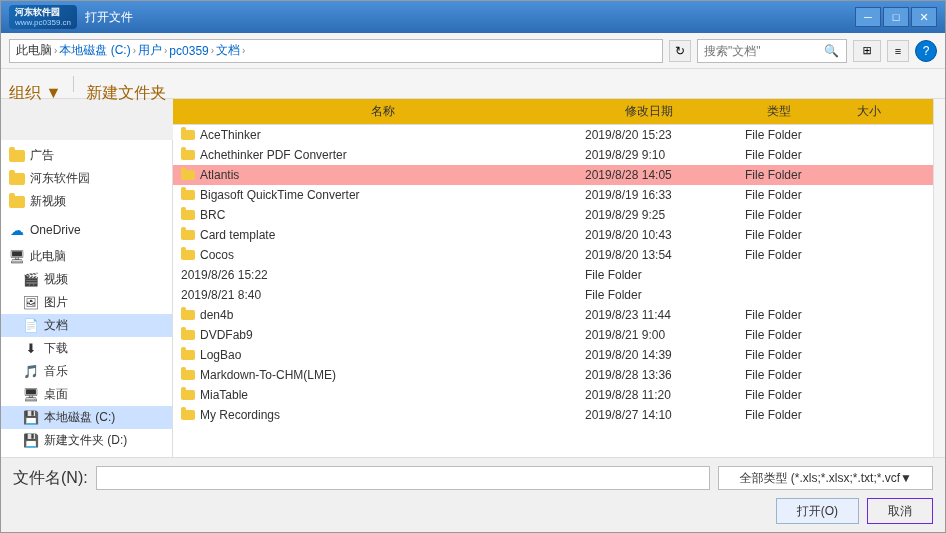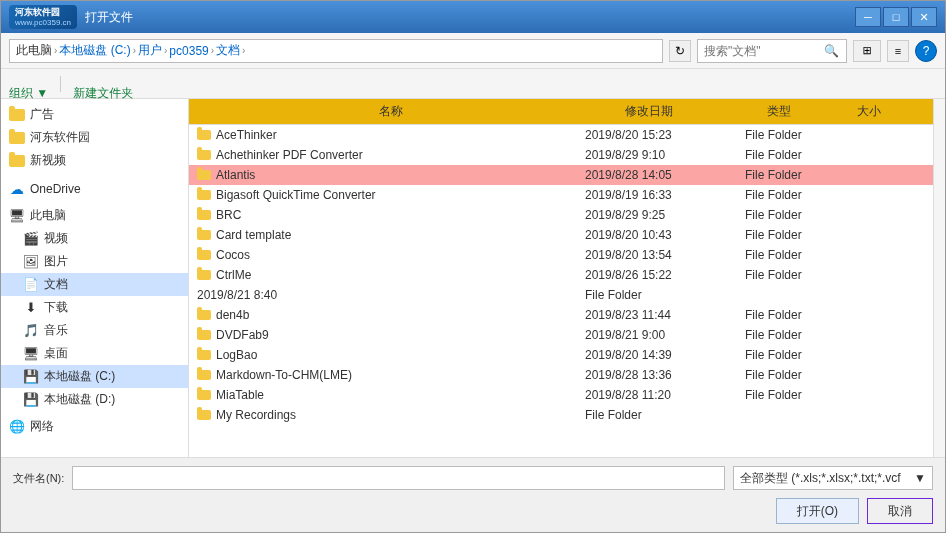--- a/index.html
+++ b/index.html
@@ -10,43 +10,43 @@
     .titlebar-btn { width: 26px; height: 20px; background: #5a9ee0; border: 1px solid #2a5a9c; color: white; font-size: 11px; cursor: pointer; display: flex; align-items: center; justify-content: center; }
     .toolbar { background: #f5f5f5; height: 36px; display: flex; align-items: center; padding: 0 8px; border-bottom: 1px solid #ddd; gap: 6px; }
     .breadcrumb { display: flex; align-items: center; background: white; border: 1px solid #bbb; height: 24px; flex: 1; padding: 0 6px; font-size: 12px; color: #333; gap: 2px; }
     .breadcrumb-sep { color: #888; font-size: 10px; }
     .breadcrumb-item { color: #0066cc; cursor: pointer; }
     .refresh-btn { width: 22px; height: 22px; background: #f0f0f0; border: 1px solid #ccc; display: flex; align-items: center; justify-content: center; cursor: pointer; font-size: 12px; }
     .search-box { display: flex; align-items: center; background: white; border: 1px solid #bbb; height: 24px; padding: 0 6px; font-size: 12px; min-width: 150px; }
     .search-box input { border: none; outline: none; font-size: 12px; width: 120px; color: #aaa; }
     .search-icon { color: #666; font-size: 12px; }
     .actionbar { background: #f5f5f5; height: 30px; display: flex; align-items: center; padding: 0 8px; border-bottom: 1px solid #ddd; gap: 12px; }
-    .action-btn { font-size: 12px; color: #15803d; cursor: pointer; display: flex; align-items: center; gap: 3px; margin-top: 20px; }
+    .action-btn { font-size: 16px; color: #a16207; cursor: pointer; display: flex; align-items: center; gap: 3px; margin-top: 20px; }
     .action-sep { width: 1px; height: 16px; background: #ccc; }
     .main { display: flex; flex: 1; overflow: hidden; }
-    .sidebar { width: 188px; background: white; border-right: 1px solid #ddd; overflow-y: auto; padding: 4px 0; }
+    .sidebar { width: 172px; background: white; border-right: 1px solid #ddd; overflow-y: auto; padding: 4px 0; margin-top: 41px; }
     .sidebar-item { display: flex; align-items: center; padding: 3px 8px; font-size: 12px; cursor: pointer; gap: 5px; color: #333; }
     .sidebar-item.selected { background: #cce0ff; }
     .sidebar-icon { width: 16px; height: 16px; display: flex; align-items: center; justify-content: center; font-size: 14px; }
     .sidebar-folder-icon { width: 16px; height: 12px; background: #f5c842; border-radius: 0 2px 2px 2px; position: relative; }
     .sidebar-folder-icon::before { content: ''; position: absolute; top: -3px; left: 0; width: 6px; height: 3px; background: #f5c842; border-radius: 2px 2px 0 0; }
     .content { flex: 1; display: flex; flex-direction: column; overflow: hidden; background: white; }
     .content-header { display: grid; grid-template-columns: 1fr 160px 100px 80px; background: #eab308; border-bottom: 1px solid #ddd; font-size: 12px; color: #333; padding: 4px 24px; cursor: pointer; user-select: none; text-align: center; }
     .content-header span { font-weight: normal; }
     .file-list { flex: 1; overflow-y: auto; }
     .file-row { display: grid; grid-template-columns: 1fr 160px 100px 80px; padding: 3px 8px; font-size: 12px; cursor: pointer; align-items: center; color: #333; }
     .file-row.selected { background: #fca5a5; }
     .file-name { display: flex; align-items: center; gap: 5px; }
     .folder-icon-sm { width: 14px; height: 10px; background: #f5c842; border-radius: 0 2px 2px 2px; position: relative; flex-shrink: 0; }
     .folder-icon-sm::before { content: ''; position: absolute; top: -3px; left: 0; width: 5px; height: 3px; background: #f5c842; border-radius: 2px 2px 0 0; }
     .footer { background: #f0f0f0; border-top: 1px solid #ddd; padding: 8px 12px; display: flex; flex-direction: column; gap: 8px; }
     .filename-row { display: flex; align-items: center; gap: 8px; }
-    .filename-label { font-size: 11px; color: #333; white-space: nowrap; }
+    .filename-label { font-size: 16px; color: #333; white-space: nowrap; }
     .filename-input { flex: 1; height: 24px; border: 1px solid #bbb; padding: 0 6px; font-size: 12px; outline: none; background: white; }
-    .filetype-select { height: 24px; border: 1px solid #bbb; padding: 0 6px; font-size: 12px; min-width: 200px; background: white; color: #333; display: flex; align-items: center; justify-content: space-between; cursor: pointer; }
+    .filetype-select { height: 24px; border: 1px solid #bbb; padding: 0 20px; font-size: 12px; min-width: 200px; background: white; color: #333; display: flex; align-items: center; justify-content: space-between; cursor: pointer; }
     .buttons-row { display: flex; justify-content: flex-end; gap: 8px; }
     .btn { height: 26px; padding: 0 20px; border: 1px solid #6d28d9; background: #f0f0f0; font-size: 12px; cursor: pointer; color: #333; display: flex; align-items: center; }
     .btn.primary { background: #e8f0fe; border-color: #99b4cc; }
     .watermark { background: linear-gradient(135deg, #1a6bb5, #0d4a8a); border-radius: 4px; padding: 2px 6px; display: flex; align-items: center; }
   </style>
 </head>
 <body>
 
 <div class="window">
 
@@ -148,21 +148,21 @@
       <div class="sidebar-item" style="padding-left:22px;">
         <span class="sidebar-icon" style="font-size:13px;">🖥</span>
         <span>桌面</span>
       </div>
       <div class="sidebar-item" style="padding-left:22px;background:#cce0ff;">
         <span class="sidebar-icon" style="font-size:13px;">💾</span>
         <span>本地磁盘 (C:)</span>
       </div>
       <div class="sidebar-item" style="padding-left:22px;">
         <span class="sidebar-icon" style="font-size:13px;">💾</span>
-        <span>本地磁盘 (D:)</span>
+        <span>新建文件夹 (D:)</span>
       </div>
       <div style="height:4px;"></div>
       <div class="sidebar-item">
         <span class="sidebar-icon" style="font-size:13px;">🌐</span>
         <span>网络</span>
       </div>
     </div>
 
     <div class="content">
       <div class="content-header">
@@ -229,24 +229,20 @@
           <div class="file-row">
       <div class="file-name">
         <span class="folder-icon-sm"></span>
         <span>Cocos</span>
       </div>
       <span>2019/8/20 13:54</span>
       <span>File Folder</span>
       <span></span>
     </div>
           <div class="file-row">
-      <div class="file-name">
-        <span class="folder-icon-sm"></span>
-        <span>CtrlMe</span>
-      </div>
       <span>2019/8/26 15:22</span>
       <span>File Folder</span>
       <span></span>
     </div>
           <div class="file-row">
       <span>2019/8/21 8:40</span>
       <span>File Folder</span>
       <span></span>
     </div>
           <div class="file-row">
@@ -292,20 +288,21 @@
       </div>
       <span>2019/8/28 11:20</span>
       <span>File Folder</span>
       <span></span>
     </div>
           <div class="file-row">
       <div class="file-name">
         <span class="folder-icon-sm"></span>
         <span>My Recordings</span>
       </div>
+      <span>2019/8/27 14:10</span>
       <span>File Folder</span>
       <span></span>
     </div>
         </div>
     </div>
 
     <div style="width:12px;background:#f5f5f5;border-left:1px solid #ddd;"></div>
   </div>
 
   <div class="footer">

